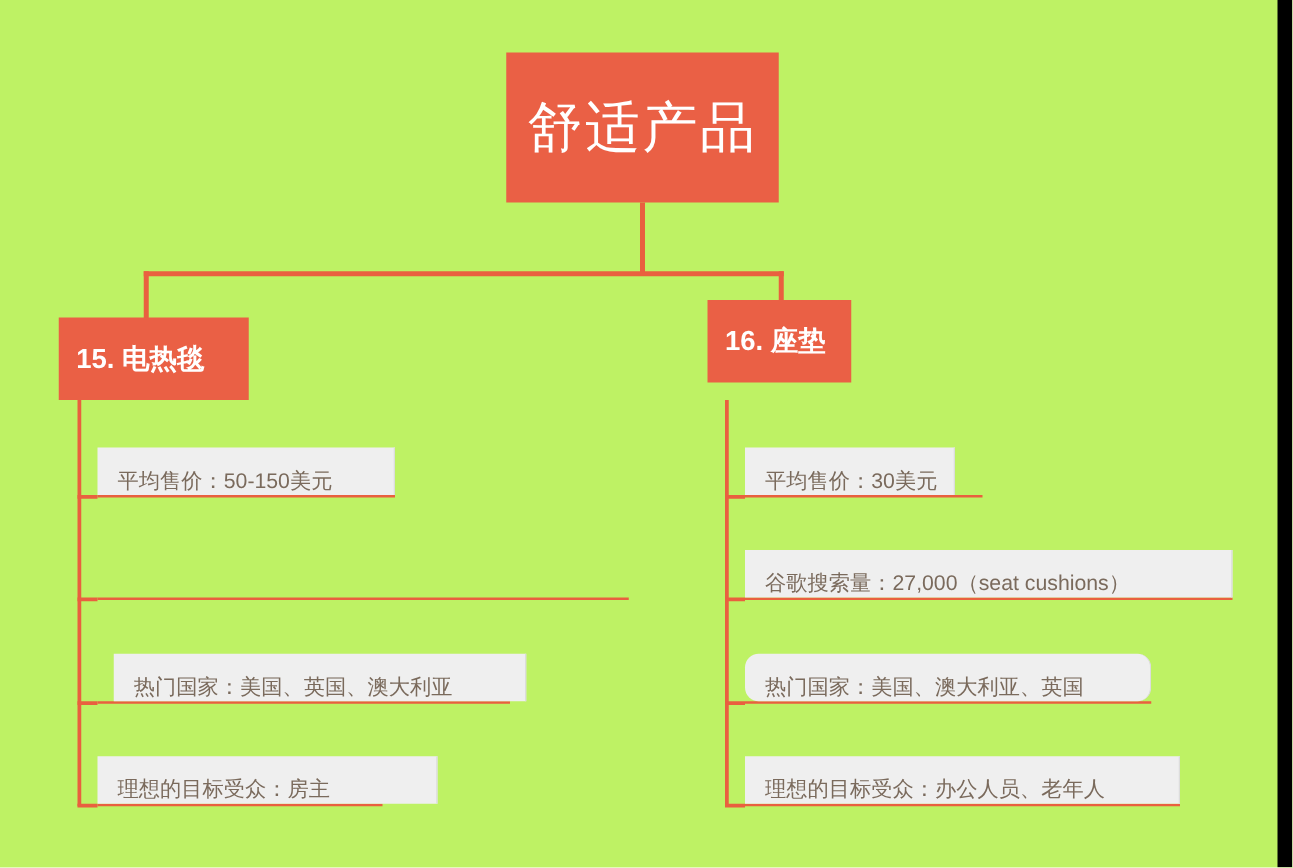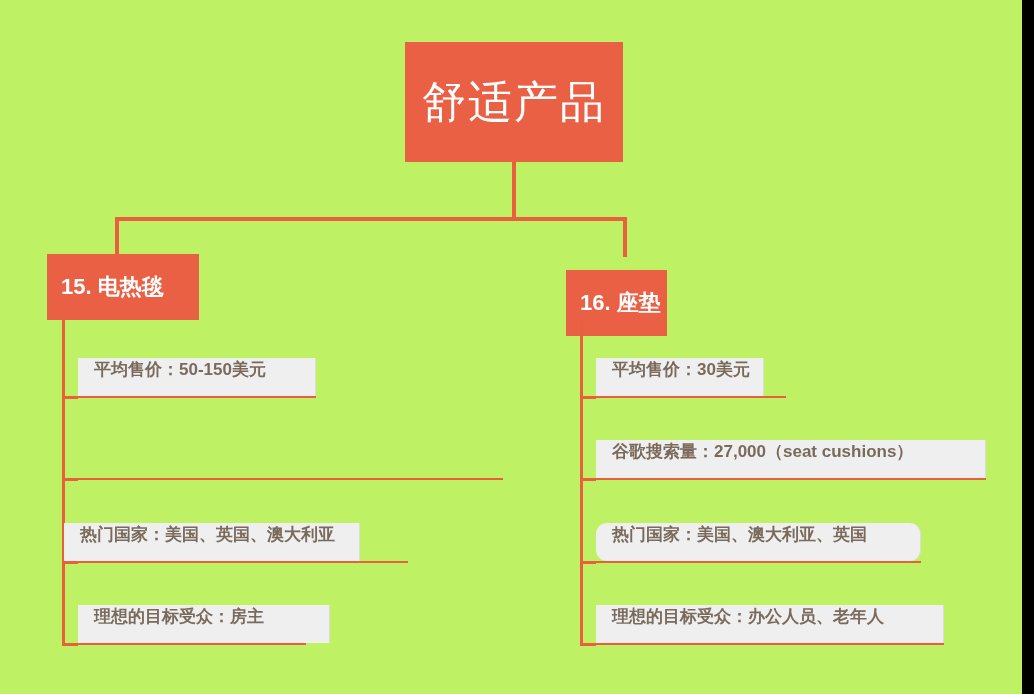--- a/index.html
+++ b/index.html
@@ -86,34 +86,34 @@
     box-sizing: border-box;
   }
   .branch-left {
     left: 47px;
     top: 254px;
     width: 152px;
     height: 66px;
   }
   .branch-right {
     left: 566px;
-    top: 270px;
-    width: 101px;
+    top: 240px;
+    width: 115px;
     height: 66px;
   }
 
   
   .leaf-box {
     position: absolute;
     background: #EFEFEF;
     color: #7A6A5C;
     font-size: 17px;
-    font-weight: bold;
+    font-weight: normal;
     display: flex;
-    align-items: flex-start;
+    align-items: flex-end;
     padding: 0 16px;
     box-sizing: border-box;
     height: 38px;
     white-space: nowrap;
     border-right: 1px solid #DCDCDC;
   }
 </style>
 </head>
 <body>
 
@@ -141,27 +141,27 @@
   <div class="leaf-underline" style="left:78px; top:396px; width:238px;"></div>
   <div class="leaf-box" style="left:78px; top:358px; width:238px;">
     <span>平均售价：50-150美元</span>
   </div>
 
   <div class="leaf-stub" style="left:62px; top:478px;"></div>
   <div class="leaf-underline" style="left:78px; top:478px; width:425px;"></div>
 
   <div class="leaf-stub" style="left:62px; top:561px;"></div>
   <div class="leaf-underline" style="left:78px; top:561px; width:330px;"></div>
-  <div class="leaf-box" style="left:64px; top:523px; width:296px;">
+  <div class="leaf-box" style="left:91px; top:523px; width:330px;">
     <span>热门国家：美国、英国、澳大利亚</span>
   </div>
 
   <div class="leaf-stub" style="left:62px; top:643px;"></div>
   <div class="leaf-underline" style="left:78px; top:643px; width:228px;"></div>
-  <div class="leaf-box" style="left:78px; top:605px; width:252px;">
+  <div class="leaf-box" style="left:78px; top:605px; width:272px;">
     <span>理想的目标受众：房主</span>
   </div>
 
   <div class="branch-node branch-right">
     <span>16. 座垫</span>
   </div>
 
   <div class="spine" style="left:580px; top:320px; height:325px;"></div>
 
   <div class="leaf-stub" style="left:580px; top:396px;"></div>

